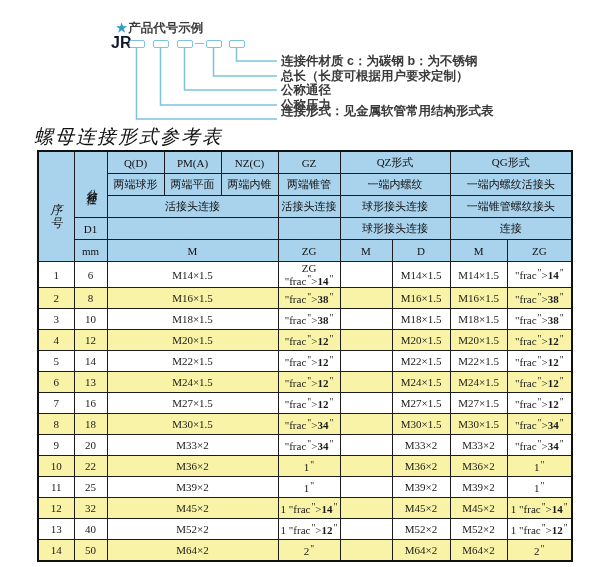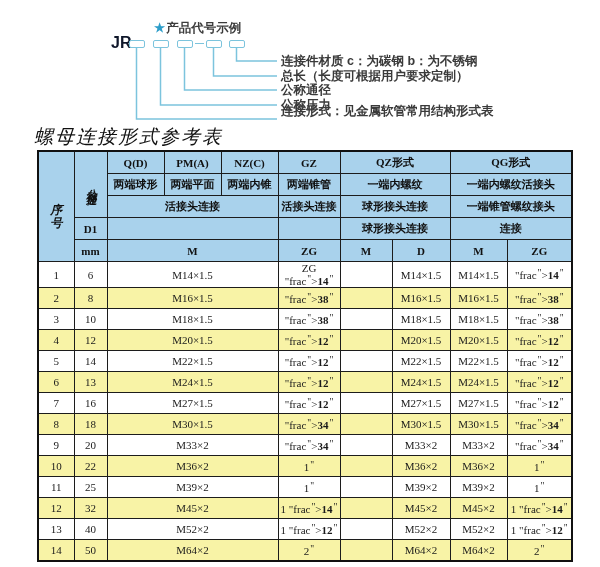--- a/index.html
+++ b/index.html
@@ -9,39 +9,39 @@
     --star:#2d9dc9;
     --border:#1c1c1c;
     --text:#1c1c1c;
   }
   html,body{margin:0;padding:0;}
   body{
     width:600px;height:567px;background:#ffffff;position:relative;
     font-family:"Liberation Sans", sans-serif;color:var(--text);
   }
   
-  .d-title{position:absolute;left:116px;top:20px;font-size:12.5px;font-weight:bold;color:#3c3c3c;white-space:nowrap;margin-left:38px;}
+  .d-title{position:absolute;left:116px;top:20px;font-size:12.5px;font-weight:bold;color:#3c3c3c;white-space:nowrap;}
   .d-title .star{color:var(--star);margin-right:1px;}
   .jr{position:absolute;left:111px;top:34px;font-size:16px;font-weight:bold;color:#0f172a;}
   .code-box{position:absolute;top:40px;width:14px;height:6px;border:1.6px solid var(--line);border-radius:2px;background:#fff;}
   .code-dash{position:absolute;top:43px;left:195px;width:9px;height:0;border-top:1.6px solid var(--line);}
   svg.connectors{position:absolute;left:0;top:0;width:600px;height:567px;pointer-events:none;}
   .d-label{position:absolute;left:281px;font-size:12.5px;font-weight:600;color:#3a3a3a;white-space:nowrap;line-height:14px;text-align:right;}
   
   .tbl-title{
     position:absolute;left:34px;top:124px;font-size:19px;font-weight:normal;font-style:italic;
     font-family:"Liberation Serif", serif;color:#101010;letter-spacing:2px;white-space:nowrap;
   }
   
   table.tbl{
     position:absolute;left:37px;top:150px;width:534px;border-collapse:collapse;table-layout:fixed;
     font-family:"Liberation Serif", serif;border:2px solid #111;
   }
   .tbl th,.tbl td{border:1px solid var(--border);text-align:center;vertical-align:middle;padding:0;overflow:hidden;}
-  .tbl thead th{background:var(--header_bg);font-weight:bold;font-size:11px;color:#111;height:21px;}
+  .tbl thead th{background:var(--header_bg);font-weight:normal;font-size:11px;color:#111;height:21px;}
   .tbl tbody td{font-size:11px;height:20px;background:#fff;color:#1a1a1a;}
   .tbl tbody tr.alt td{background:var(--row_alt_bg);}
   .vtext{
     display:inline-block;writing-mode:vertical-rl;text-orientation:upright;
     font-style:italic;line-height:1;
   }
   .v-xu{font-size:12px;letter-spacing:15px;padding-top:4px;}
   .v-gc{font-size:10.5px;letter-spacing:2px;}
   .inch{font-size:9.5px;vertical-align:3px;margin-left:1px;}
 </style>

